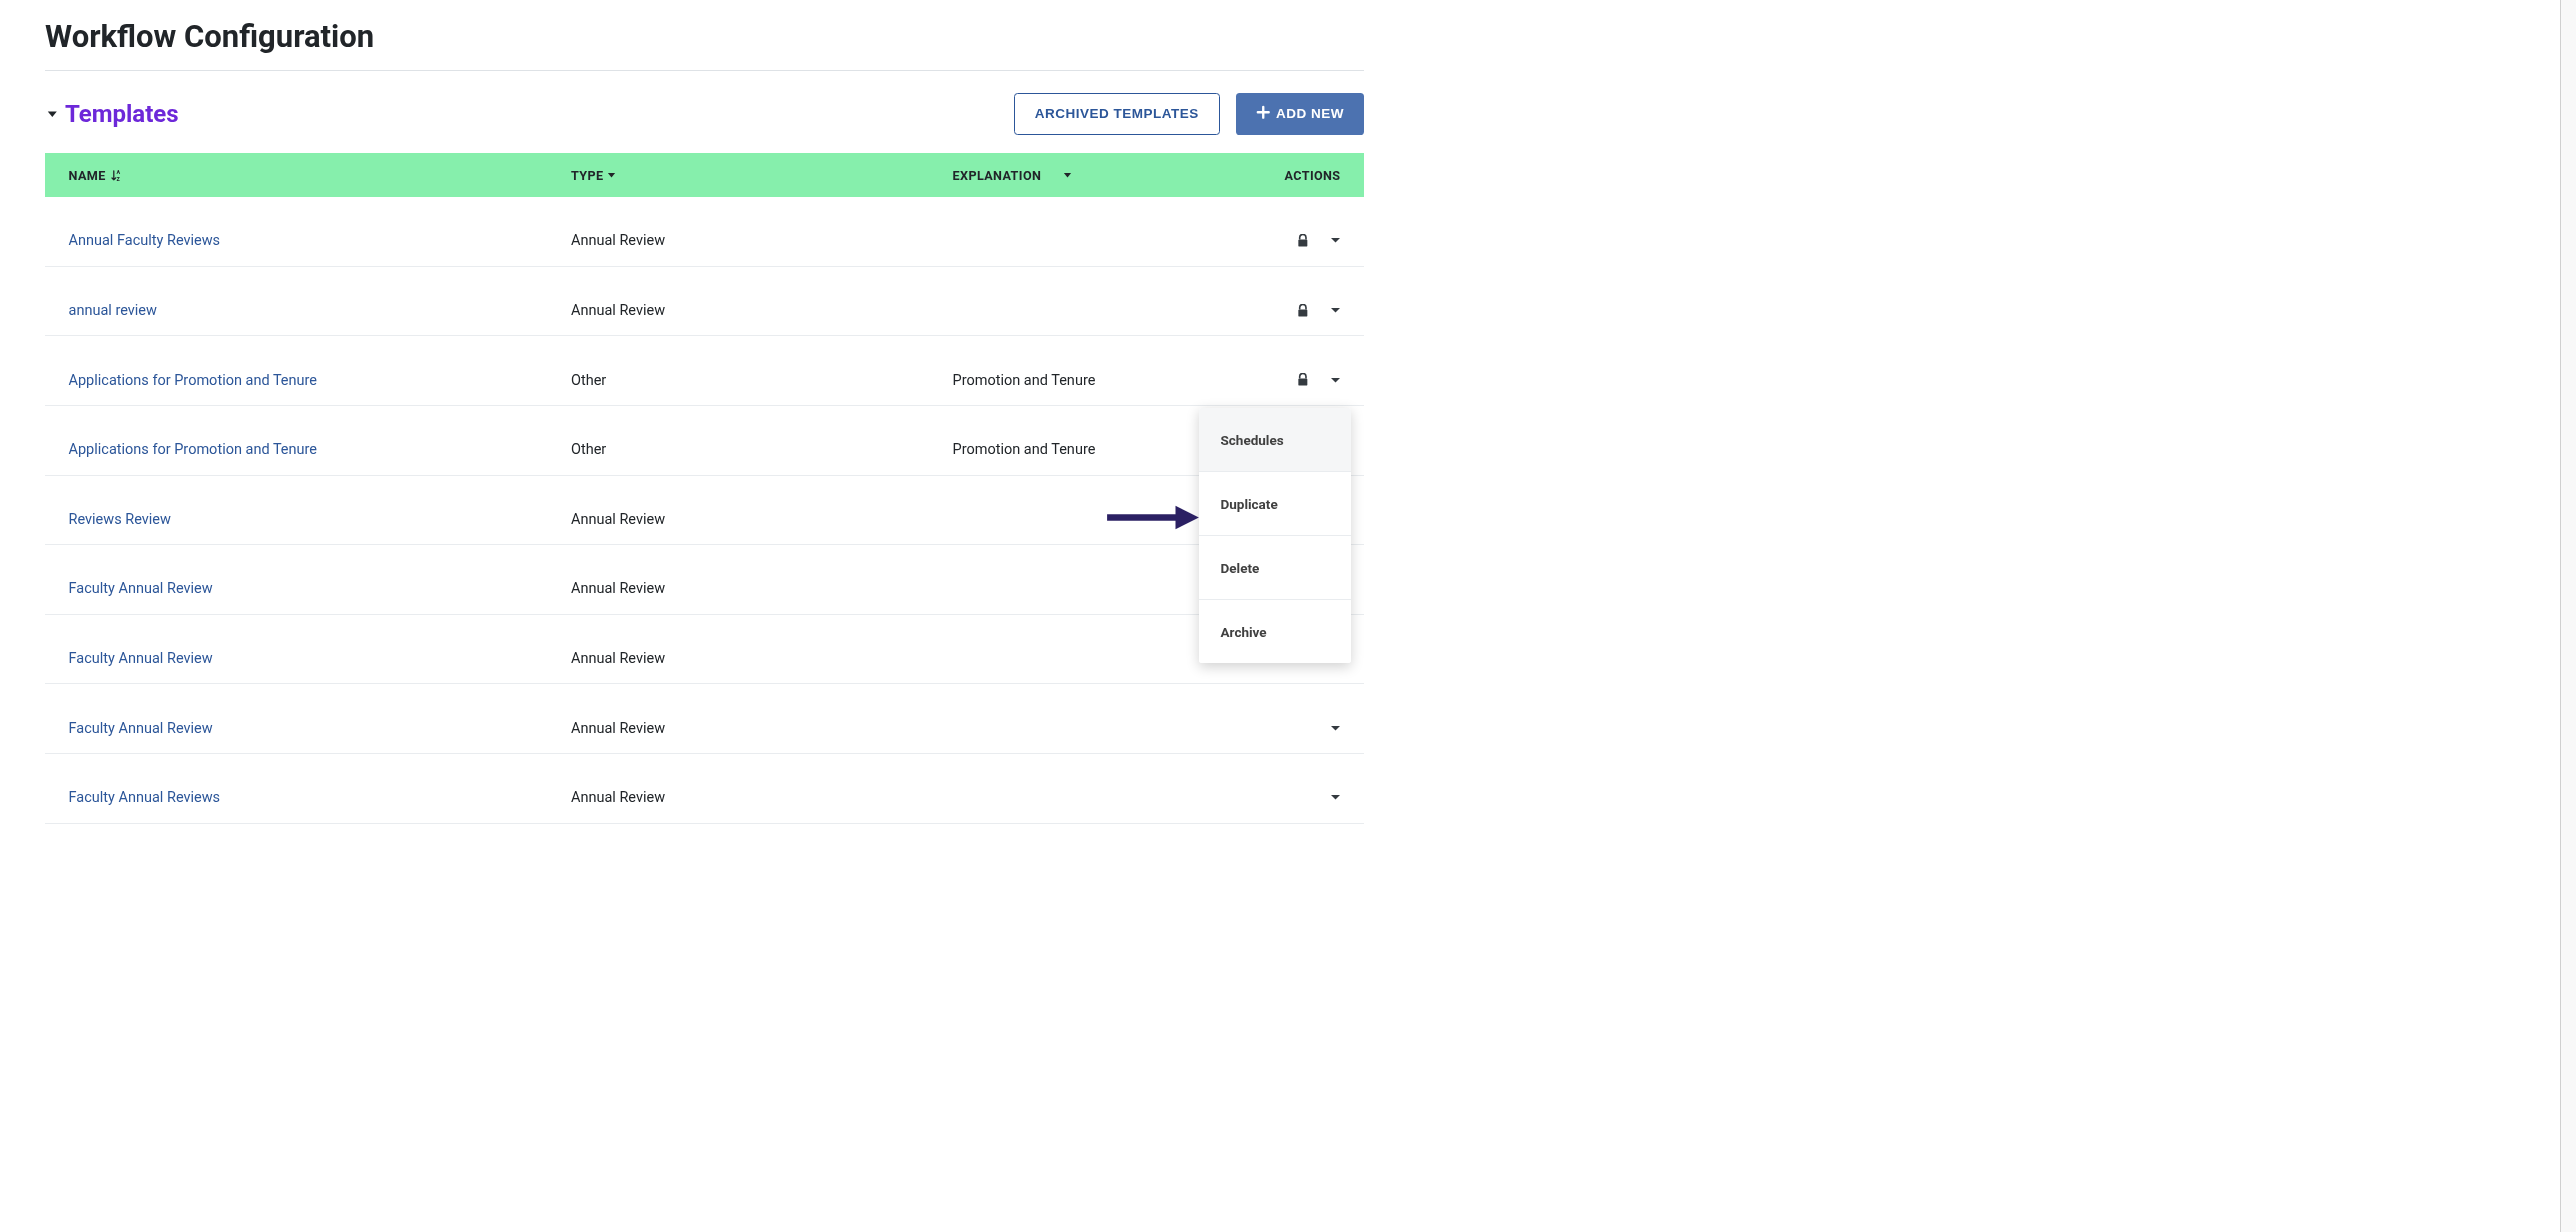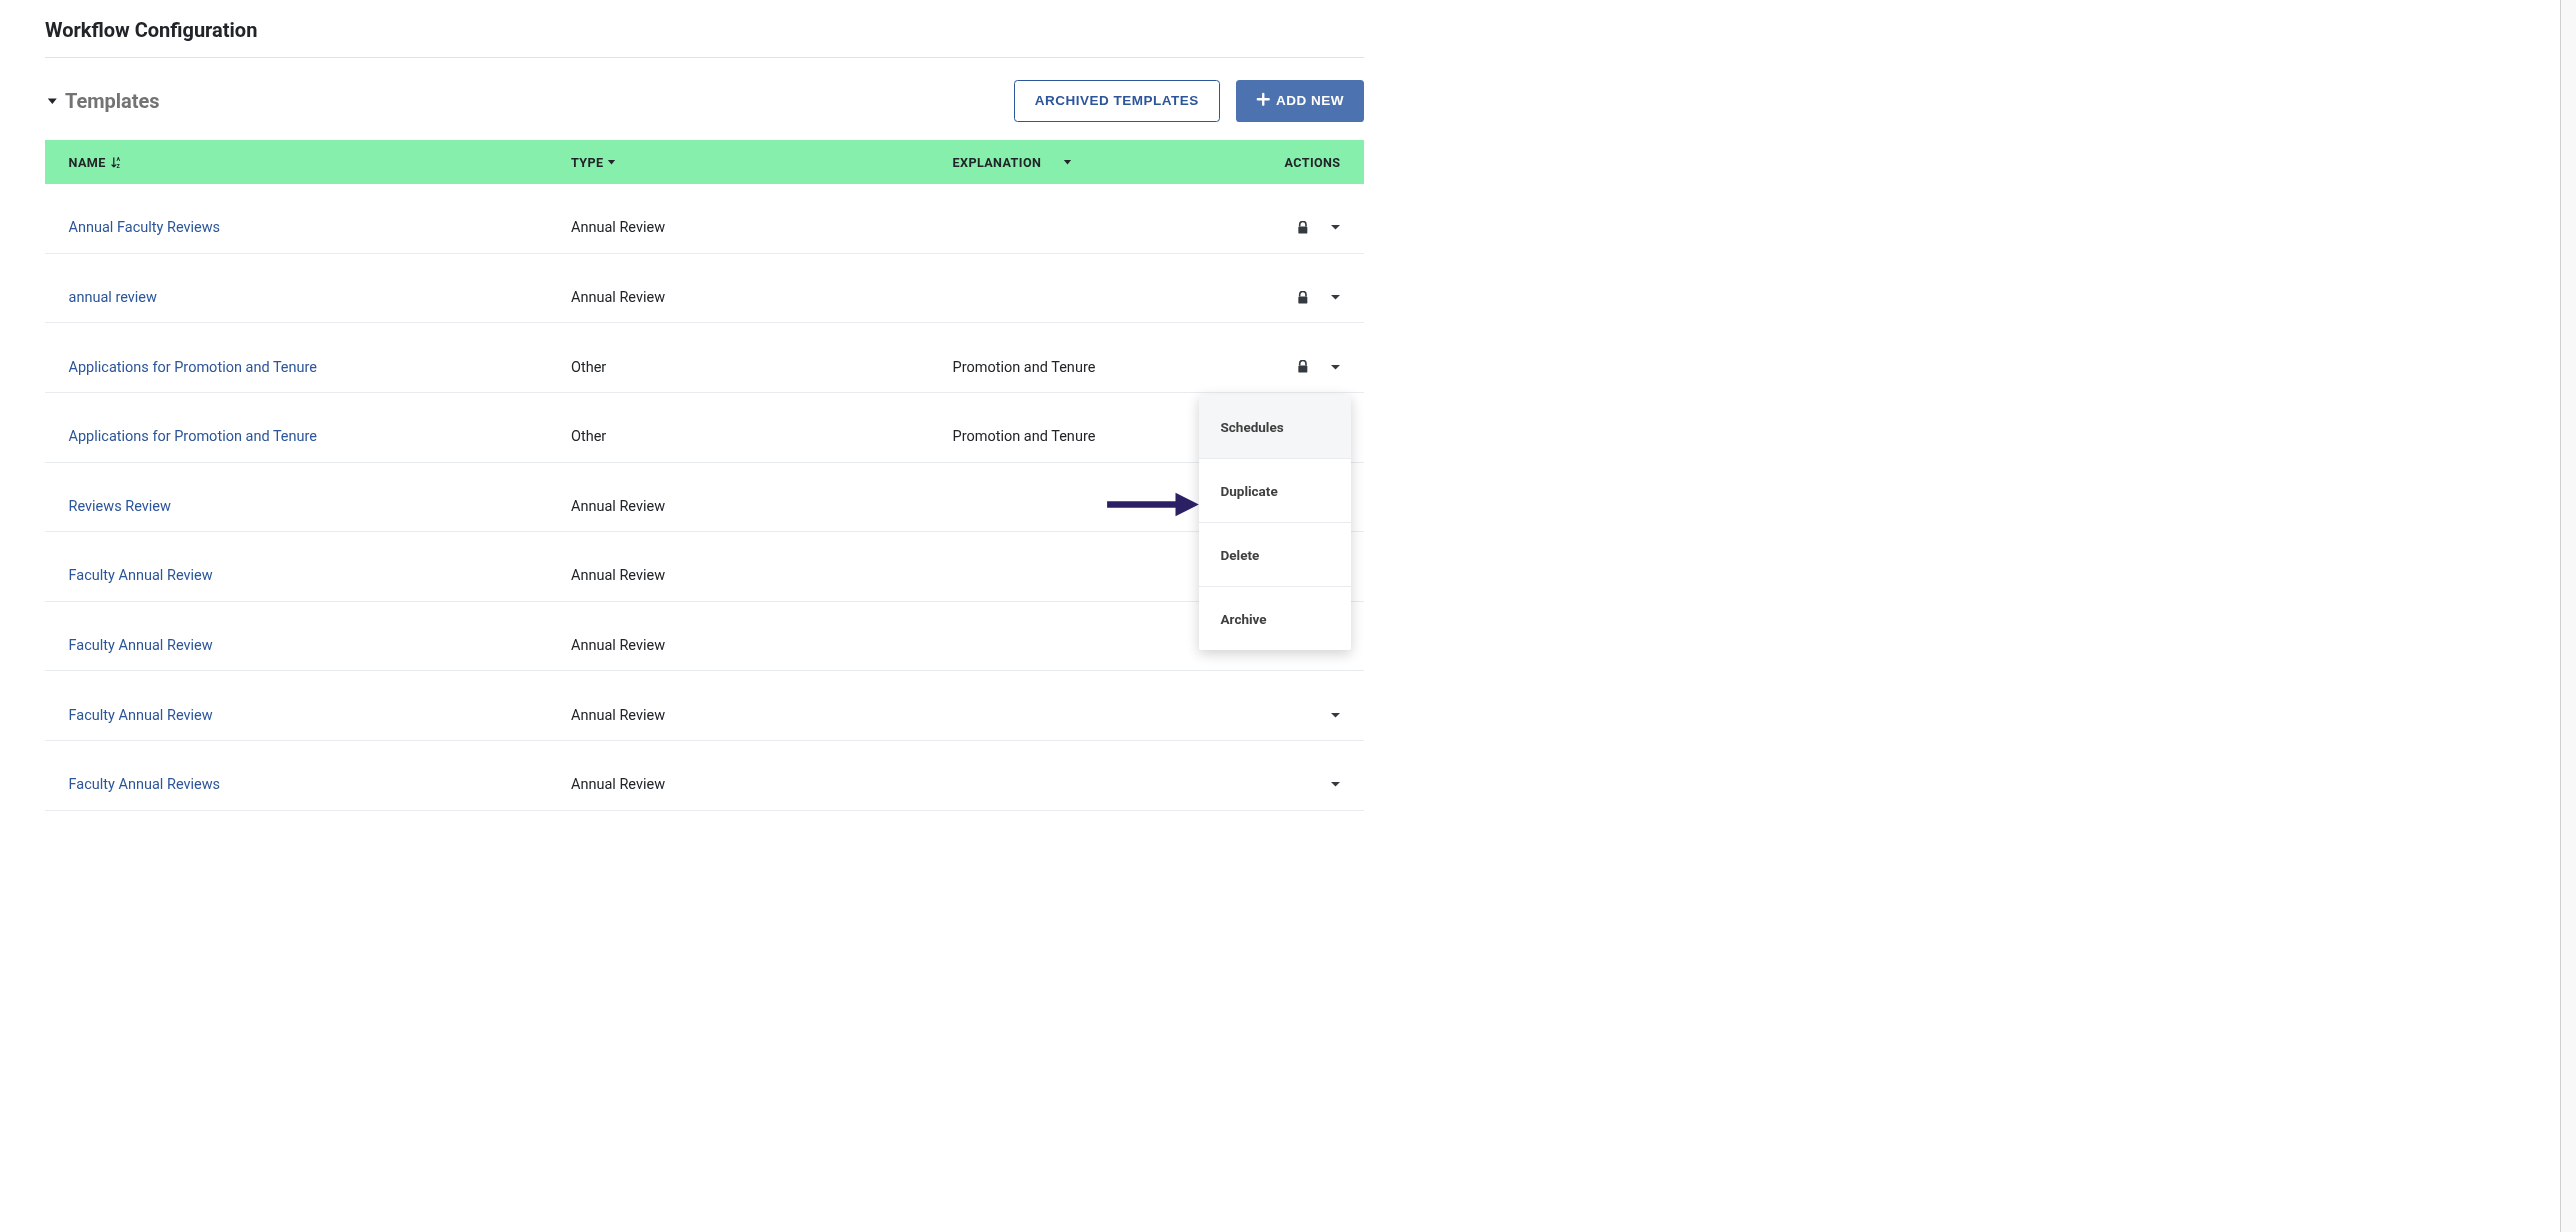--- a/index.html
+++ b/index.html
@@ -11,21 +11,21 @@
       font-family: -apple-system, BlinkMacSystemFont, "Segoe UI", Roboto, Helvetica, Arial, sans-serif;
       background: #fff;
       color: #212529;
       padding: 0;
     }
     .container {
       padding: 18px 45px 0 45px;
       max-width: 1409px;
     }
     .page-title {
-      font-size: 20px;
+      font-size: 31px;
       font-weight: 700;
       color: #212529;
       margin-bottom: 14.5px;
     }
     .divider-line {
       border: none;
       border-top: 0.9px solid #dee2e6;
       margin-bottom: 22px;
     }
     .section-header {
@@ -40,23 +40,23 @@
       gap: 5.4px;
     }
     .chevron-down {
       width: 14.5px;
       height: 14.5px;
       display: inline-flex;
       align-items: center;
       justify-content: center;
     }
     .section-title {
-      font-size: 20px;
-      font-weight: 700;
-      color: #737373;
+      font-size: 24px;
+      font-weight: 700;
+      color: #6d28d9;
     }
     .header-actions {
       display: flex;
       gap: 16.3px;
       align-items: center;
     }
     .btn {
       padding: 12.6px 20px;
       font-size: 13.5px;
       font-weight: 700;

